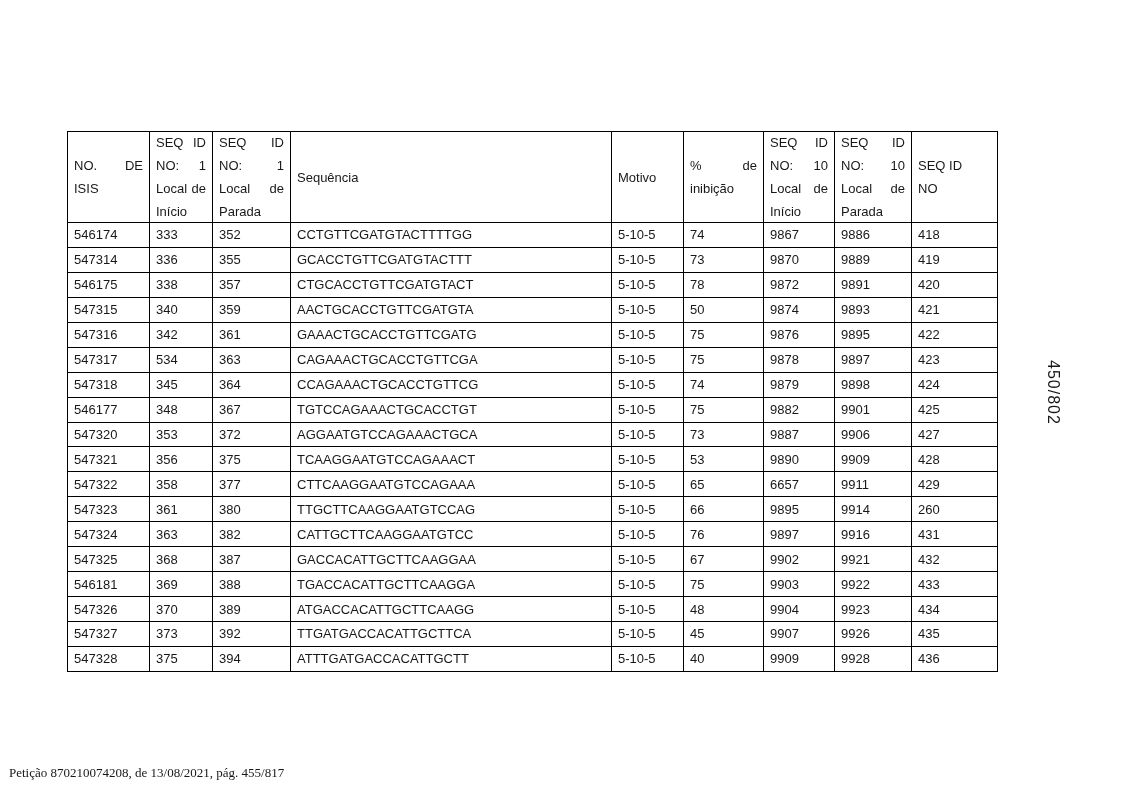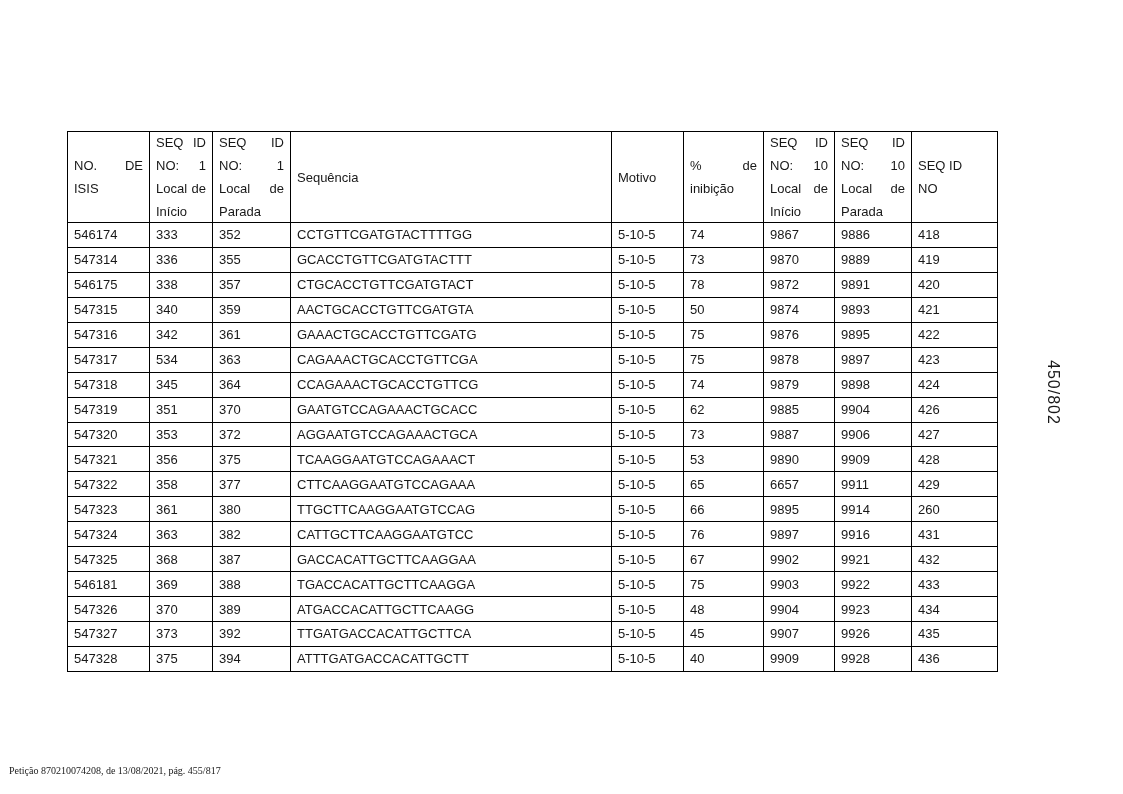--- a/index.html
+++ b/index.html
@@ -54,21 +54,21 @@
     writing-mode: vertical-rl;
     font-size: 16px;
     letter-spacing: 1px;
     color: #181818;
   }
   #footer-note {
     position: absolute;
     left: 9px;
     top: 765px;
     font-family: "Liberation Serif", serif;
-    font-size: 10px;
+    font-size: 13px;
     color: #181818;
   }
 </style>
 </head>
 <body>
 
 <div>
   <table id="seq-table">
       <colgroup>
         <col style="width: 82px;">
@@ -259,29 +259,29 @@
           <td>345</td>
           <td>364</td>
           <td>CCAGAAACTGCACCTGTTCG</td>
           <td>5-10-5</td>
           <td>74</td>
           <td>9879</td>
           <td>9898</td>
           <td>424</td>
         </tr>
         <tr>
-          <td>547319</td>
-          <td>351</td>
-          <td>370</td>
-          <td>GAATGTCCAGAAACTGCACC</td>
-          <td>5-10-5</td>
-          <td>62</td>
-          <td>9885</td>
-          <td>9904</td>
-          <td>426</td>
+          <td>546177</td>
+          <td>348</td>
+          <td>367</td>
+          <td>TGTCCAGAAACTGCACCTGT</td>
+          <td>5-10-5</td>
+          <td>75</td>
+          <td>9882</td>
+          <td>9901</td>
+          <td>425</td>
         </tr>
         <tr>
           <td>547320</td>
           <td>353</td>
           <td>372</td>
           <td>AGGAATGTCCAGAAACTGCA</td>
           <td>5-10-5</td>
           <td>73</td>
           <td>9887</td>
           <td>9906</td>

